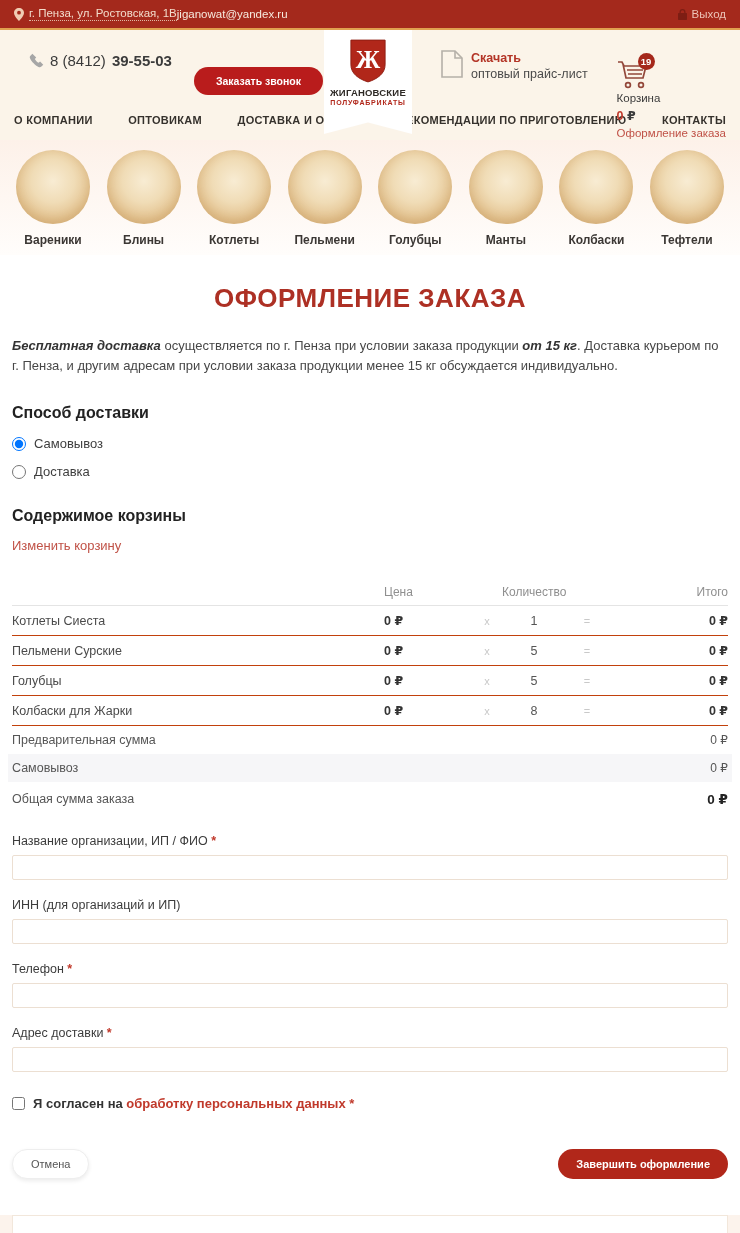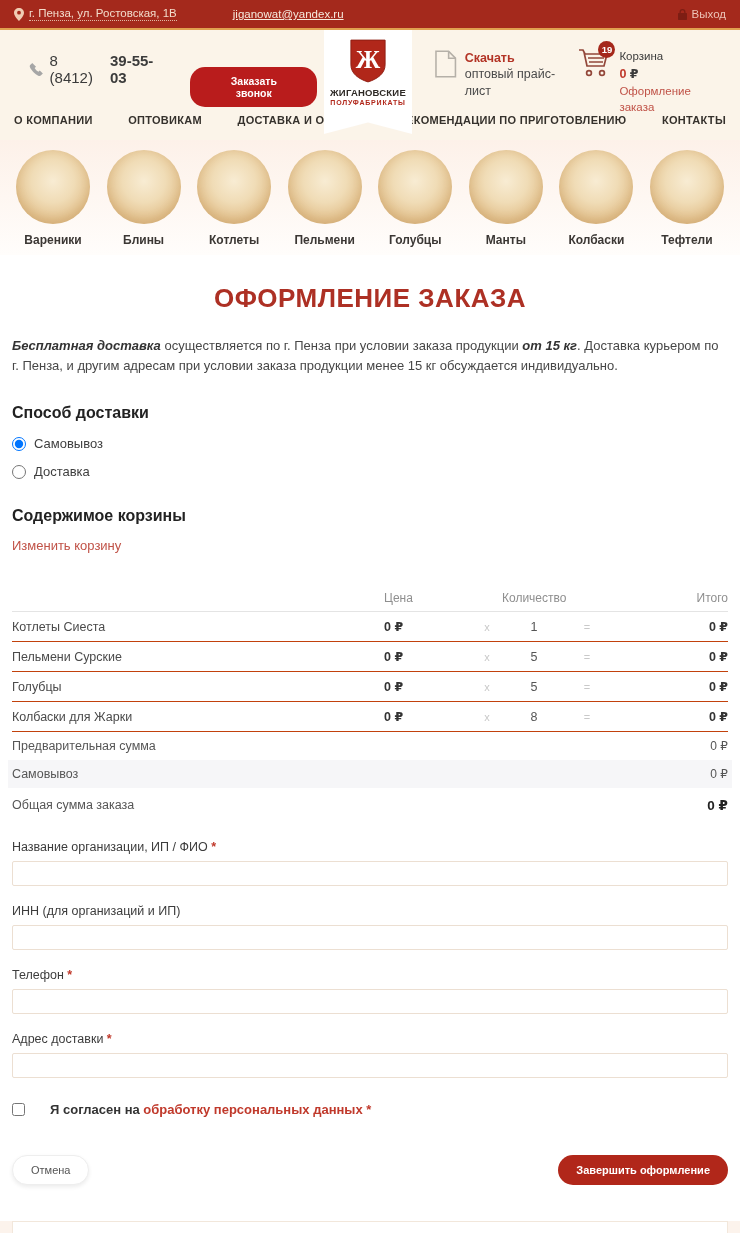--- a/index.html
+++ b/index.html
@@ -3,32 +3,32 @@
 <meta charset="utf-8">
 <style>
   * { margin:0; padding:0; box-sizing:border-box; }
   html,body { width:740px; background:#fff; font-family:"Liberation Sans","DejaVu Sans",sans-serif; color:#3b3b3b; }
   body { position:relative; }
 
   
   .topbar { background:#a4291c; height:30px; display:flex; align-items:center; padding:0 14px; font-size:11.5px; color:#f2dccb; border-bottom:2px solid #e0a050; position:relative; }
   .topbar .addr { display:flex; align-items:center; gap:5px; }
   .topbar .addr span { border-bottom:1px dotted #e0b9a5; padding-bottom:1px; cursor:pointer; }
-  .topbar .email { margin-left:56px; color:#f7eade;text-decoration:underline; }
+  .topbar .email { color:#f7eade; }
   .topbar .logout { margin-left:auto; display:flex; align-items:center; gap:5px; color:#edc4b8; cursor:pointer; }
 
   
   .header { background:#fbf4e9; height:70px; display:flex; align-items:flex-start; padding:18px 14px 0 29px; position:relative; }
   .phone { display:flex; align-items:center; gap:6px; font-size:15px; color:#3b3b3b; margin-top:4px; }
   .phone b { font-weight:bold; }
   .btn-call { margin-left:22px; margin-top:19px; background:#b91c1c; color:#fff; border:none; border-radius:15px; font-size:10.5px; font-weight:bold; padding:8px 22px; cursor:pointer; font-family:inherit; }
   .dl { display:flex; gap:8px; margin-left:118px; margin-top:2px; font-size:12.5px; line-height:1.3; }
   .dl .t1 { color:#b33426; font-weight:bold; cursor:pointer; }
   .dl .t2 { color:#4a4a4a; }
-  .cartbox { margin-left:auto; display:flex; gap:8px; margin-top:0; }
+  .cartbox { margin-left:auto; display:flex; gap:0; margin-top:12px;flex-direction:column; }
   .cart-icon-wrap { position:relative; width:34px; }
   .cart-badge { position:absolute; top:-7px; right:-4px; background:#a5281b; color:#fff; font-size:9.5px; font-weight:bold; width:17px; height:17px; border-radius:50%; display:flex; align-items:center; justify-content:center; }
   .cart-info { font-size:11.5px; line-height:1.45; }
   .cart-info .sum { font-size:12.5px; }
   .cart-info .sum .z { color:#c0392b; font-weight:bold; }
   .cart-info .sum .r { color:#3b3b3b; font-weight:bold; }
   .cart-info .co { color:#c05247; cursor:pointer; }
 
   
   .ribbon { position:absolute; left:324px; top:0; width:88px; height:104px; background:#fff; z-index:5;
@@ -54,21 +54,21 @@
   .main { padding:0 12px; }
   .page-title { text-align:center; color:#ad3024; font-size:26px; font-weight:bold; margin-top:28px; letter-spacing:.5px; }
   .intro { font-size:13px; line-height:1.55; color:#474747; margin-top:22px; }
   .intro b { color:#333;font-style:italic; }
   h2.sec { font-size:16px; color:#222; margin-top:28px; }
   .radios { margin-top:14px; }
   .radio-row { display:flex; align-items:center; gap:8px; font-size:13px; color:#3e3e3e; margin-bottom:13px; cursor:pointer; }
   .radio-row input { width:14px; height:14px; }
   .edit-link { display:inline-block; margin-top:13px; font-size:13px; color:#c05247; cursor:pointer; }
 
-  .cart-grid { margin-top:30px; }
+  .cart-grid { margin-top:24px; }
   .crow { display:grid; grid-template-columns:1fr 88px 30px 64px 42px 120px; align-items:center; height:30px; border-bottom:1px solid #c2410c; font-size:12.5px; }
   .crow.head { color:#8f8f8f; font-size:12px; border-bottom:1px solid #e4e4e4; height:28px; }
   .crow .name { color:#4a4a4a; }
   .crow .price { font-weight:bold; color:#333; }
   .crow .sign { color:#c9c9c9; text-align:center; font-size:11px; }
   .crow .qty { text-align:center; color:#555; }
   .crow .tot { text-align:right; font-weight:bold; color:#333; }
   .crow.head .qh { text-align:center; }
   .crow.head .th { text-align:right; }
 
@@ -77,21 +77,21 @@
   .sumrow.shaded { background:#f6f6f8; padding-left:4px; padding-right:4px; margin:0 -4px; }
   .sumrow.grand { padding-top:9px; }
   .sumrow.grand .v { font-size:13.5px; font-weight:bold; color:#222; }
 
   .form { margin-top:20px; }
   .field { margin-bottom:18px; }
   .field label { display:block; font-size:12.5px; color:#3c3c3c; margin-bottom:7px; }
   .req { color:#c0392b; font-weight:bold; }
   .field input { width:100%; height:25px; border:1px solid #ecdfd2; border-radius:2px; background:#fff; font-family:inherit; font-size:13px; padding:0 8px; outline:none; }
 
-  .consent { display:flex; align-items:center; gap:25px; margin-top:24px; font-size:13px; font-weight:bold; color:#333; }
+  .consent { display:flex; align-items:center; gap:8px; margin-top:24px; font-size:13px; font-weight:bold; color:#333; }
   .consent .lnk { color:#c0392b; cursor:pointer; font-weight:bold; }
   .consent input { width:13px; height:13px; }
 
   .actions { display:flex; justify-content:space-between; align-items:center; margin-top:38px; }
   .btn-cancel { background:#fff; border:1px solid #eee; box-shadow:0 2px 4px rgba(0,0,0,.08); border-radius:15px; padding:8px 18px; font-size:11px; color:#555; cursor:pointer; font-family:inherit; }
   .btn-submit { background:#b1271a; color:#fff; border:none; border-radius:15px; padding:9px 18px; font-size:11px; font-weight:bold; cursor:pointer; font-family:inherit; }
 
   
   .footer-wrap { margin-top:36px; background:#fcf3ec; padding:0 12px 21px 12px; }
   .footer { background:#fff; border:1px solid #f2e7db; padding:22px 26px 20px 26px; display:flex; }

